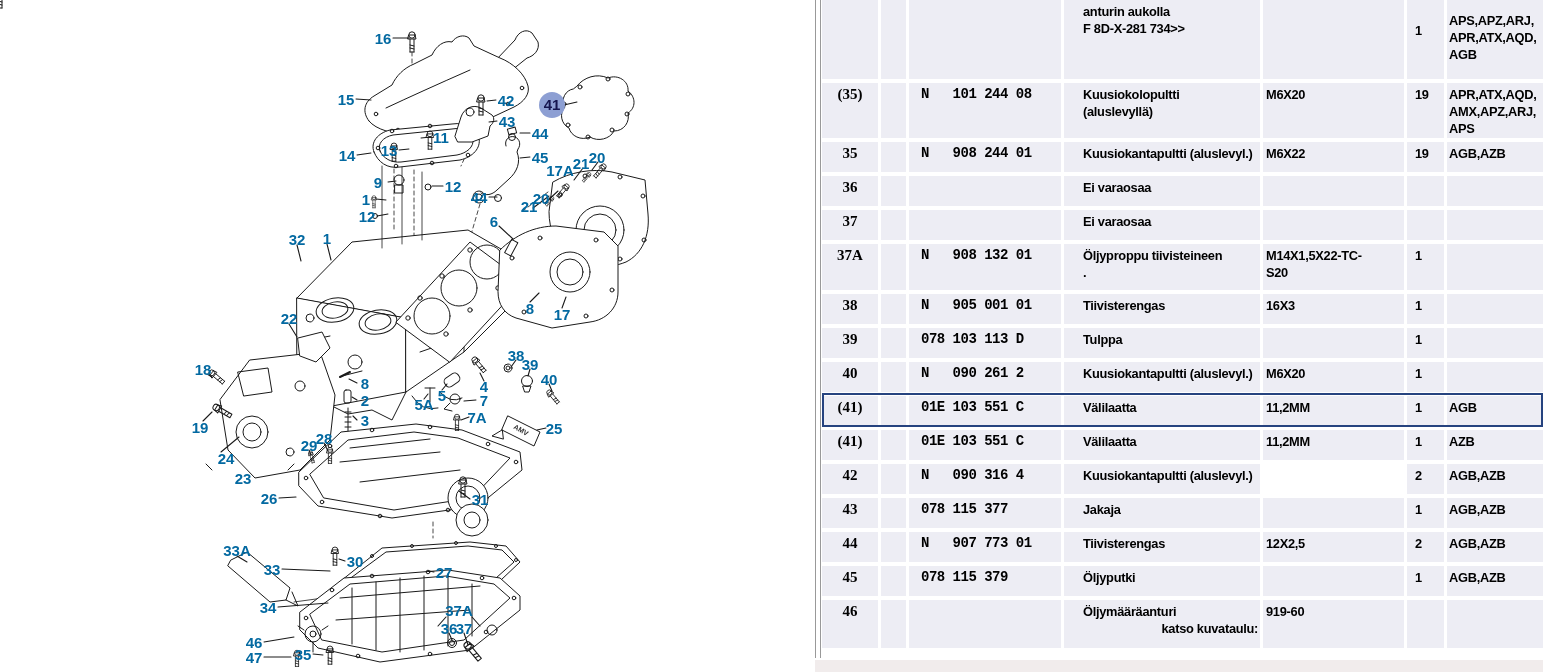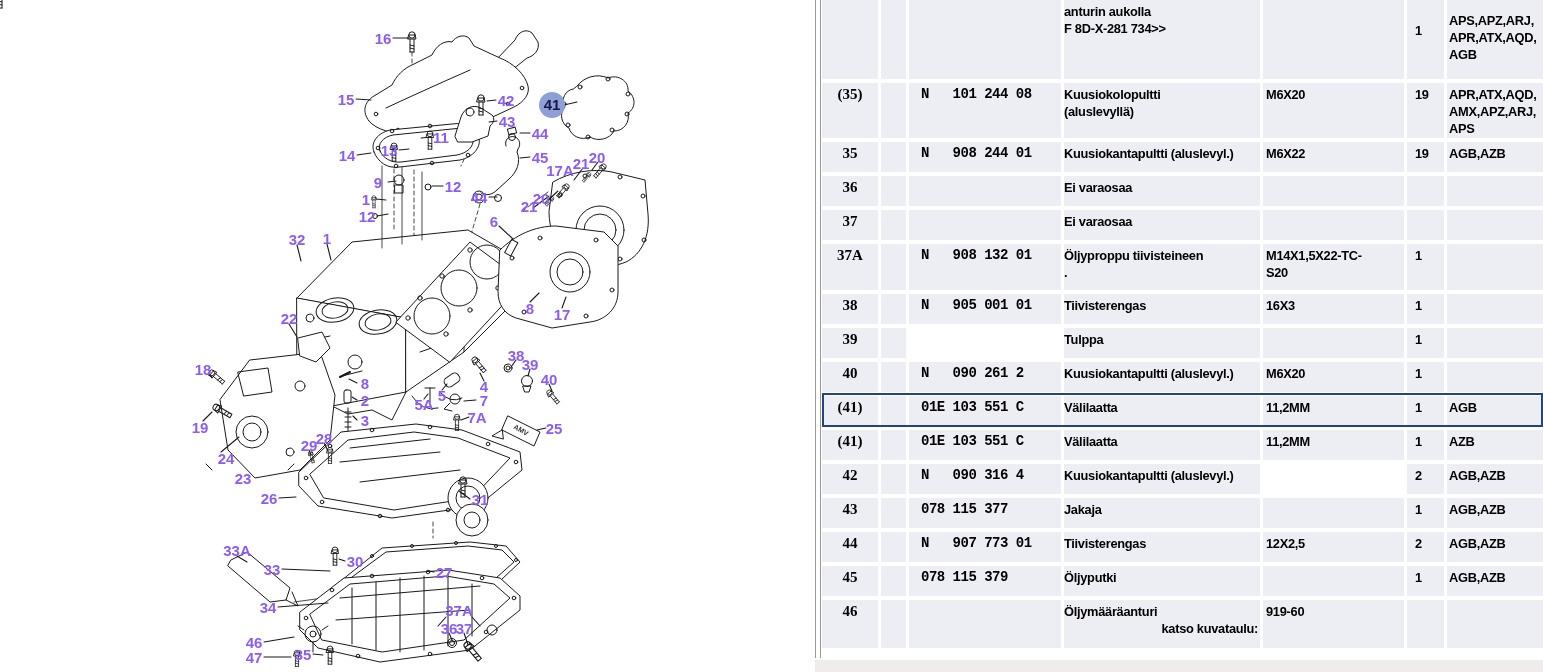--- a/index.html
+++ b/index.html
@@ -2,41 +2,41 @@
 <html style="--cellbg: #ededf4; --hlborder: #26437f; --bubble: #8d9fd3;"><head>
 <meta charset="utf-8">
 <style>
   html,body{margin:0;padding:0;background:#fff;}
   .stage{position:relative;width:1543px;height:672px;background:#fff;overflow:hidden;
          font-family:"Liberation Sans",sans-serif;}
   
   .diagram{position:absolute;left:0;top:0;width:820px;height:672px;background:#fff;}
   .diagram svg{position:absolute;left:0;top:0;}
   .dlabel{position:absolute;transform:translate(-50%,-50%);font:bold 15px "Liberation Sans",sans-serif;
-          color:#8b5cf6;white-space:nowrap;z-index:3;}
+          color:#0369a1;white-space:nowrap;z-index:3;}
   .dlabel.hl{width:26px;height:26px;line-height:26px;text-align:center;border-radius:50%;
              background:var(--bubble,#8d9fd3);color:#15154f;}
   .dlabel.small{font:bold 7px "Liberation Sans",sans-serif;color:#333;}
   
   .vsep{position:absolute;left:815px;top:0;width:4px;height:658px;background:#fff;
         border-left:1px solid #999;border-right:1px solid #999;}
   .hscroll{position:absolute;left:815px;top:659px;width:728px;height:13px;background:#f1ecec;
            border-top:1px solid #fff;box-sizing:border-box;}
   
   .tablepane{position:absolute;left:822px;top:0;width:721px;height:659px;overflow:hidden;}
   .trow{position:relative;margin-bottom:4px;}
   .trow.hl::after{content:"";position:absolute;left:0;top:-3px;right:0;bottom:-1px;
                   border:2px solid var(--hlborder,#26437f);pointer-events:none;}
   .cell{position:absolute;top:0;bottom:0;background:var(--cellbg,#ededf4);box-sizing:border-box;
         padding-top:3px;font:bold 13.5px "Liberation Sans",sans-serif;color:#000;overflow:hidden;}
   .c-item {left:0;width:56px;text-align:center;font:bold 15px "Liberation Serif",serif;}
   .c-sp   {left:59px;width:25px;}
   .c-part {left:87px;width:152px;padding-left:12px;font:bold 14px "Liberation Mono","DejaVu Sans Mono",monospace;
            white-space:pre;letter-spacing:-0.5px;}
-  .c-desc {left:242px;width:196px;padding-left:0;}
+  .c-desc {left:242px;width:196px;padding-left:19px;}
   .c-size {left:441px;width:141px;padding-left:3px;}
   .c-qty  {left:585px;width:37px;padding-left:8px;}
   .c-codes{left:625px;width:96px;padding-left:2px;}
   .cell .ln{line-height:17px;letter-spacing:-0.3px;transform:scaleX(.95);transform-origin:left top;
             white-space:nowrap;}
   .cell .ln.r{text-align:right;transform-origin:right top;padding-right:2px;}
   .trow.first .c-qty{padding-top:22px;}
   .trow.first .c-codes{padding-top:12px;}
 </style>
 </head>
@@ -495,20 +495,21 @@
           <div class="ln">16X3</div>
         </div>
         <div class="cell c-qty">
           <div class="ln">1</div>
         </div>
         <div class="cell c-codes"></div>
       </div>
       <div class="trow" style="height: 30px;">
         <div class="cell c-item">39</div>
         <div class="cell c-sp"></div>
+        <div class="cell c-part">078 103 113 D</div>
         <div class="cell c-desc">
           <div class="ln">Tulppa</div>
         </div>
         <div class="cell c-size"></div>
         <div class="cell c-qty">
           <div class="ln">1</div>
         </div>
         <div class="cell c-codes"></div>
       </div>
       <div class="trow" style="height: 30px;">

